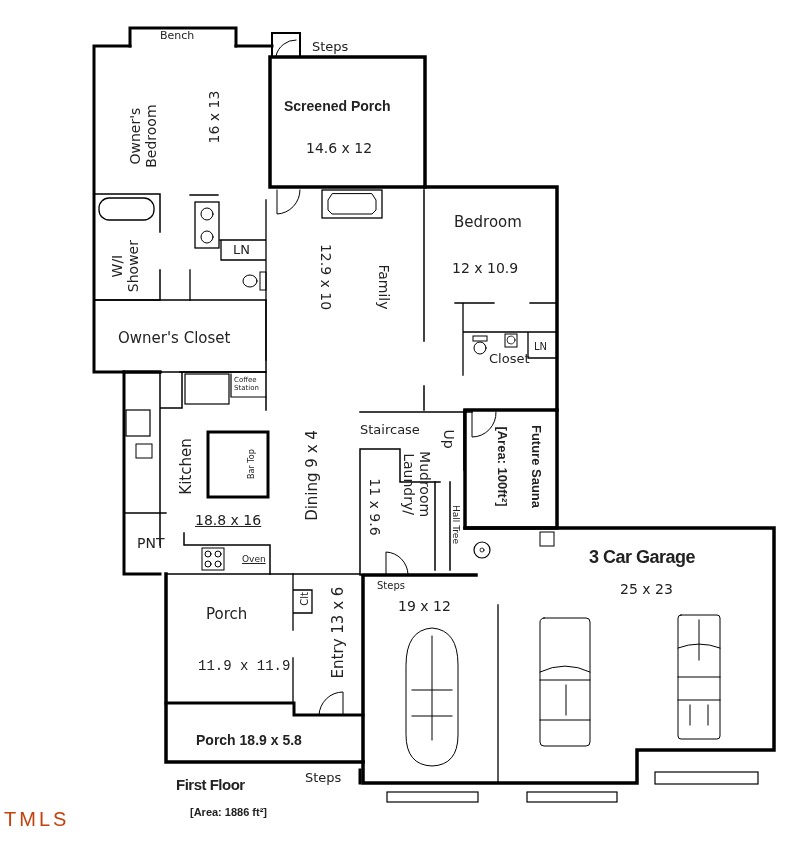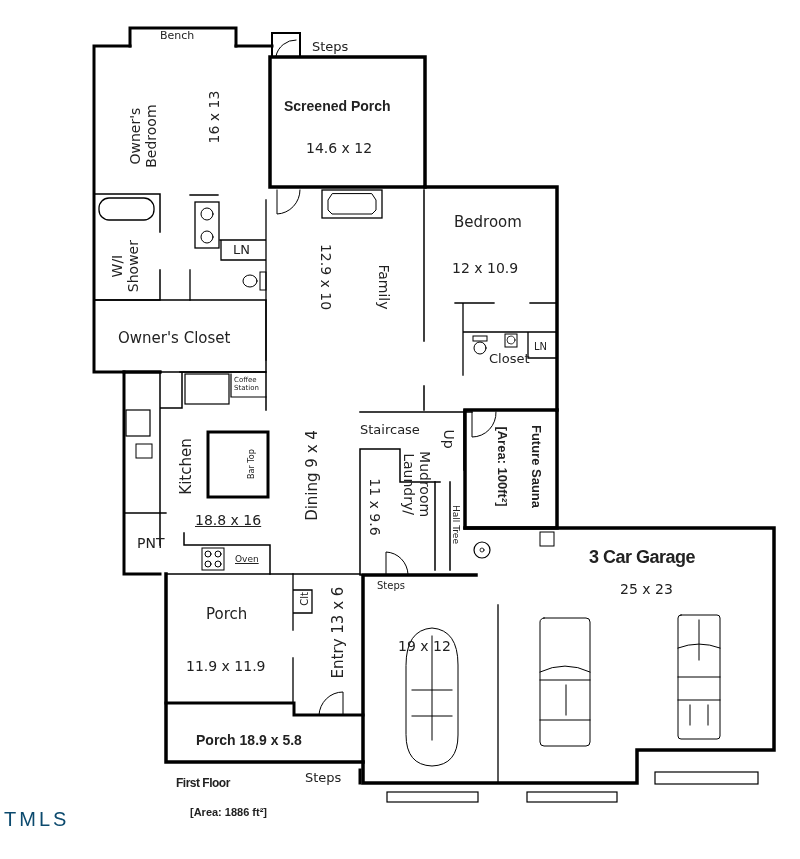--- a/index.html
+++ b/index.html
@@ -4,21 +4,21 @@
   <style>
     html, body { margin:0; padding:0; background:#ffffff; }
     body { width:800px; height:859px; position:relative; overflow:hidden; font-family:"DejaVu Sans", sans-serif; color:#1a1a1a; }
     #plan { position:absolute; left:0; top:0; width:800px; height:859px; }
     .lbl { position:absolute; white-space:nowrap; font-size:14px; color:#222; line-height:1; }
     .bold { font-family:"Liberation Sans", sans-serif; font-weight:bold; }
     .small { font-size:11px; }
     .tiny { font-size:7px; line-height:1.2; }
     .rot90 { transform-origin:center center; transform:rotate(90deg); }
     .rotm90 { transform-origin:center center; transform:rotate(-90deg); }
-    .watermark { position:absolute; left:4px; top:808px; font-family:"Liberation Sans", sans-serif; font-size:20px; color:#0c4a6e; letter-spacing:3px; font-weight:300; }
+    .watermark { position:absolute; left:4px; top:808px; font-family:"Liberation Sans", sans-serif; font-size:20px; color:#c2410c; letter-spacing:3px; font-weight:300; }
   </style>
 </head>
 <body>
 
 <svg id="plan" viewBox="0 0 800 859" xmlns="http://www.w3.org/2000/svg">
   <g fill="none" stroke="#000" stroke-linecap="square">
 
     <path d="M130 46 V28 H236 V46" stroke-width="3"></path>
 
     <path d="M94 46 H130 M236 46 H272 M94 46 V372 H160" stroke-width="3"></path>
@@ -163,31 +163,31 @@
 <div class="lbl rot90 bold" style="left:452px;top:460px;width:100px;text-align:center;font-size:13px;">[Area: 100ft²]</div>
 
 <div class="lbl rot90" style="left:372px;top:468px;width:90px;text-align:center;line-height:1.15;">
   <div>Mudroom</div>
   <div>Laundry/</div>
 </div>
 <div class="lbl rot90" style="left:340px;top:500px;width:70px;text-align:center;">11 x 9.6</div>
 <div class="lbl rot90" style="left:430px;top:520px;width:50px;text-align:center;font-size:9px;">Hall Tree</div>
 
 <div class="lbl" style="left:137px;top:536px;font-size:14px;">PNT</div>
-<div class="lbl" style="left:235px;top:555px;font-size:9px;text-decoration:underline;">Oven</div>
+<div class="lbl" style="left:242px;top:555px;font-size:9px;text-decoration:underline;">Oven</div>
 
 <div class="lbl" style="left:206px;top:607px;font-size:15px;">Porch</div>
-<div class="lbl" style="left:186px;top:659px;">11.9 x 11.9</div>
+<div class="lbl" style="left:198px;top:659px;font-family:Liberation Mono, monospace;">11.9 x 11.9</div>
 <div class="lbl rotm90" style="left:293px;top:594px;width:24px;text-align:center;font-size:10px;">Clt</div>
 <div class="lbl rotm90" style="left:288px;top:625px;width:100px;text-align:center;font-size:15px;">Entry 13 x 6</div>
 
 <div class="lbl bold" style="left:196px;top:733px;font-size:14px;">Porch 18.9 x 5.8</div>
 <div class="lbl" style="left:305px;top:771px;font-size:13px;">Steps</div>
 
 <div class="lbl bold" style="left:589px;top:548px;font-size:18px;letter-spacing:-0.5px;">3 Car Garage</div>
 <div class="lbl" style="left:620px;top:582px;text-align:center;">25 x 23</div>
 <div class="lbl small" style="left:377px;top:581px;font-size:10px;">Steps</div>
-<div class="lbl" style="left:398px;top:639px;">19 x 12</div>
+<div class="lbl" style="left:398px;top:599px;">19 x 12</div>
 
-<div class="lbl bold" style="left:176px;top:777px;font-size:12px;letter-spacing:-0.5px;">First Floor</div>
+<div class="lbl bold" style="left:176px;top:777px;font-size:15px;letter-spacing:-0.5px;">First Floor</div>
 <div class="lbl bold" style="left:166px;top:807px;font-size:11px;margin-left:24px;">[Area: 1886 ft²]</div>
 
 <div class="watermark">TMLS</div>
 
 </body></html>

